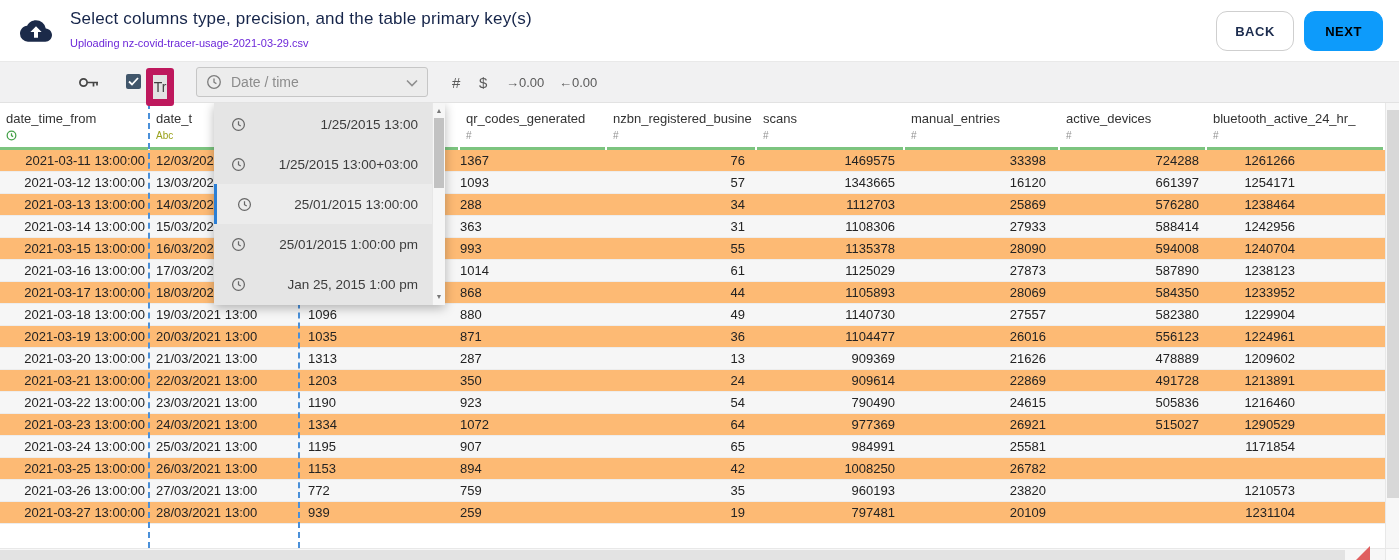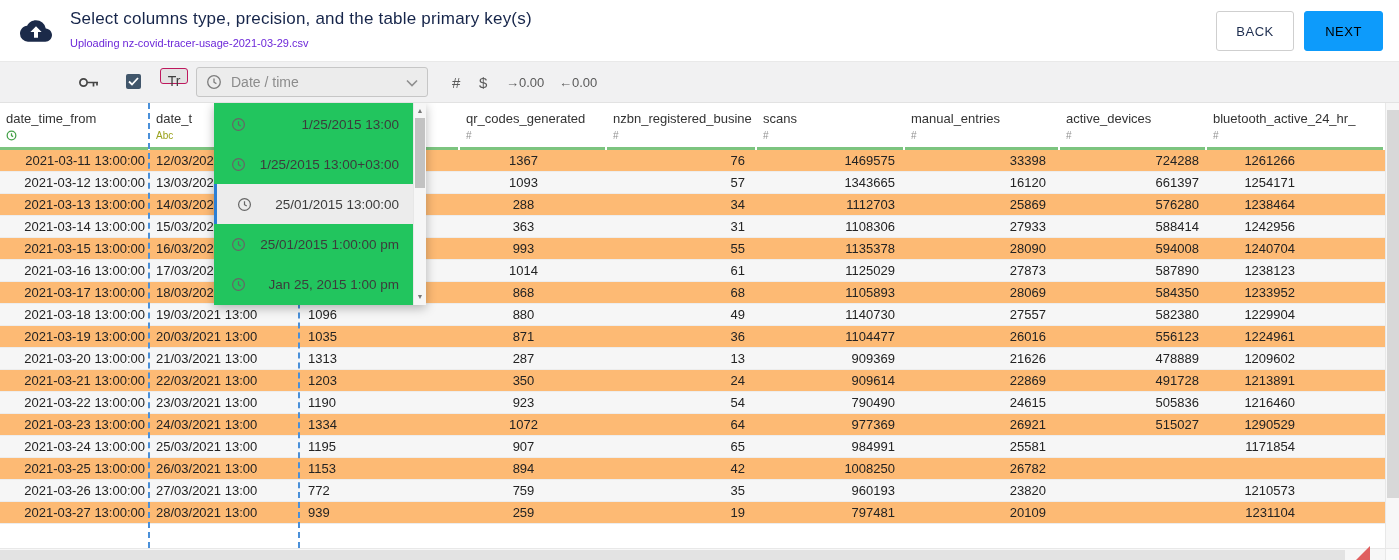--- a/index.html
+++ b/index.html
@@ -6,69 +6,69 @@
   body{
     position:relative;width:1399px;height:560px;overflow:hidden;
     font-family:"Liberation Sans",sans-serif;background:#fff;
     -webkit-font-smoothing:antialiased;
   }
   
   .top-header{position:absolute;left:0;top:0;width:100%;height:62px;background:#fff;border-bottom:1px solid #e9e9e9;box-sizing:border-box;z-index:40}
   .upload-badge{position:absolute;left:20px;top:17px;width:32px;height:28px}
   .page-title{position:absolute;left:70px;top:9px;font-size:17px;font-weight:500;color:#16254a;letter-spacing:.2px;white-space:nowrap}
   .page-subtitle{position:absolute;left:70px;top:37px;font-size:11px;color:#6d28d9;white-space:nowrap}
-  .btn{position:absolute;top:11px;height:40px;border-radius:3px;font-size:13px;font-weight:400;letter-spacing:.5px;
+  .btn{position:absolute;top:11px;height:40px;border-radius:11px;font-size:13px;font-weight:700;letter-spacing:.5px;
        display:flex;align-items:center;justify-content:center;cursor:pointer;box-sizing:border-box}
   .btn-back{left:1216px;width:78px;background:#fff;border:1px solid #cfcfcf;color:#1c2c4e}
   .btn-next{left:1304px;width:79px;background:#0d9bfb;border:1px solid #0d9bfb;color:#000000}
   
   .toolbar{position:absolute;left:0;top:62px;width:100%;height:41px;background:#f1f1f2;border-bottom:1px solid #e2e2e2;box-sizing:border-box;z-index:35}
   .tb-key{position:absolute;left:78px;top:13px;cursor:pointer}
   .tb-check{position:absolute;left:126px;top:12px;width:15px;height:15px;background:#41566b;border-radius:2px;
             display:flex;align-items:center;justify-content:center;cursor:pointer}
-  .tb-tr{position:absolute;left:160px;top:6px;width:28px;height:16px;background:#e3e3e3;border:1px solid #be185d;border-radius:3px;
+  .tb-tr{position:absolute;left:146px;top:6px;width:28px;height:38px;background:#e3e3e3;border:7px solid #be185d;border-radius:3px;
          box-sizing:border-box;text-align:center;color:#3f3f3f;font-size:14px;line-height:25px;cursor:pointer}
   .tb-dd{position:absolute;left:196px;top:5px;width:232px;height:30px;background:#ececec;border:1px solid #c6c6c6;border-radius:3px;
          box-sizing:border-box;cursor:pointer}
   .tb-dd .dd-label{position:absolute;left:34px;top:0;line-height:28px;font-size:14px;color:#8c8c8c;white-space:nowrap}
   .tb-dd .dd-clock{position:absolute;left:9px;top:6px}
   .tb-dd .dd-chev{position:absolute;right:9px;top:11px}
   .tb-num{position:absolute;top:0;height:41px;line-height:41px;font-size:15px;color:#5a5a5a;cursor:pointer}
   #tb-hash{left:452px}
   #tb-dollar{left:479px}
   .tb-dec{position:absolute;top:0;height:41px;line-height:41px;font-size:13px;color:#5a5a5a;cursor:pointer;white-space:nowrap}
   #tb-adddec{left:506px}
   #tb-remdec{left:559px}
   
   .grid{position:absolute;left:0;top:103px;width:1385px;height:445px;overflow:hidden;background:#fff;z-index:1}
   .hrow{position:relative;height:47px;background:#fff;overflow:hidden}
   .c0{width:150px;text-align:right;padding-right:5px}
   .c1{width:150px;text-align:left;padding-left:6px}
   .c2{width:160px;text-align:left;padding-left:8px}
-  .c3{width:147px;text-align:center;padding-right:20px}
+  .c3{width:147px;text-align:left;padding-right:20px}
   .c4{width:150px;text-align:right;padding-right:12px}
   .c5{width:148px;text-align:right;padding-right:10px}
   .c6{width:155px;text-align:right;padding-right:14px}
   .c7{width:147px;text-align:right;padding-right:8px}
   .c8{width:178px;text-align:right;padding-right:90px}
   .hrow .hcell{position:relative;float:left;height:47px;box-sizing:border-box;text-align:left;padding:8px 0 0 6px;
                overflow:hidden;white-space:nowrap;cursor:pointer}
   .hname{font-size:13px;color:#333}
   .htype{margin-top:4px;font-size:10px;color:#929292;height:12px;line-height:12px}
   .htype .abc{color:#9aa21c;font-size:10px}
   .hbar{position:absolute;left:0;right:2px;bottom:0;height:3px;background:#7cc47f}
   .row{position:relative;height:22px;box-sizing:border-box;border-bottom:1px solid #ededed;background:#fdba74;overflow:hidden}
   .row.alt{background:#f6f6f6}
   .cell{float:left;height:21px;line-height:21px;font-size:13px;color:#232323;box-sizing:border-box;white-space:nowrap;overflow:hidden}
   
   .dash{position:absolute;top:103px;height:445px;width:0;border-left:2px dashed #4a90d9;z-index:6}
   #dash-l{left:148px}
   #dash-r{left:298px}
   
-  .popup{position:absolute;left:214px;top:103px;width:212px;height:202px;background:#22c55e;
+  .popup{position:absolute;left:214px;top:103px;width:231px;height:202px;background:#e5e5e5;
          box-shadow:0 3px 10px rgba(0,0,0,.28);z-index:30}
   .popup-items{position:absolute;left:0;top:1px;right:13px}
   .pitem{position:relative;height:40px;display:flex;align-items:center;padding:0 14px 0 17px;box-sizing:border-box;cursor:pointer}
   .pitem .plabel{flex:1;text-align:right;font-size:13.5px;color:#3c3c3c;white-space:nowrap}
   .pitem svg{flex:0 0 auto}
   .pitem.selected{background:#ececec;border-left:3px solid #2a7fd6;padding-left:20px}
   .pscroll{position:absolute;right:0;top:0;bottom:0;width:13px;background:#f6f6f6;border-left:1px solid #e7e7e7;box-sizing:border-box;cursor:pointer}
   .pscroll .up,.pscroll .down{position:absolute;left:0;width:12px;text-align:center;font-size:7px;color:#777;line-height:12px}
   .pscroll .up{top:2px}
   .pscroll .down{bottom:2px}
@@ -240,21 +240,21 @@
         <div class="cell c5">1125029</div>
         <div class="cell c6">27873</div>
         <div class="cell c7">587890</div>
         <div class="cell c8">1238123</div>
       </div>
       <div class="row">
         <div class="cell c0">2021-03-17 13:00:00</div>
         <div class="cell c1">18/03/2021 13:00</div>
         <div class="cell c2"></div>
         <div class="cell c3">868</div>
-        <div class="cell c4">68</div>
+        <div class="cell c4">44</div>
         <div class="cell c5">1105893</div>
         <div class="cell c6">28069</div>
         <div class="cell c7">584350</div>
         <div class="cell c8">1233952</div>
       </div>
       <div class="row alt">
         <div class="cell c0">2021-03-18 13:00:00</div>
         <div class="cell c1">19/03/2021 13:00</div>
         <div class="cell c2">1096</div>
         <div class="cell c3">880</div>

